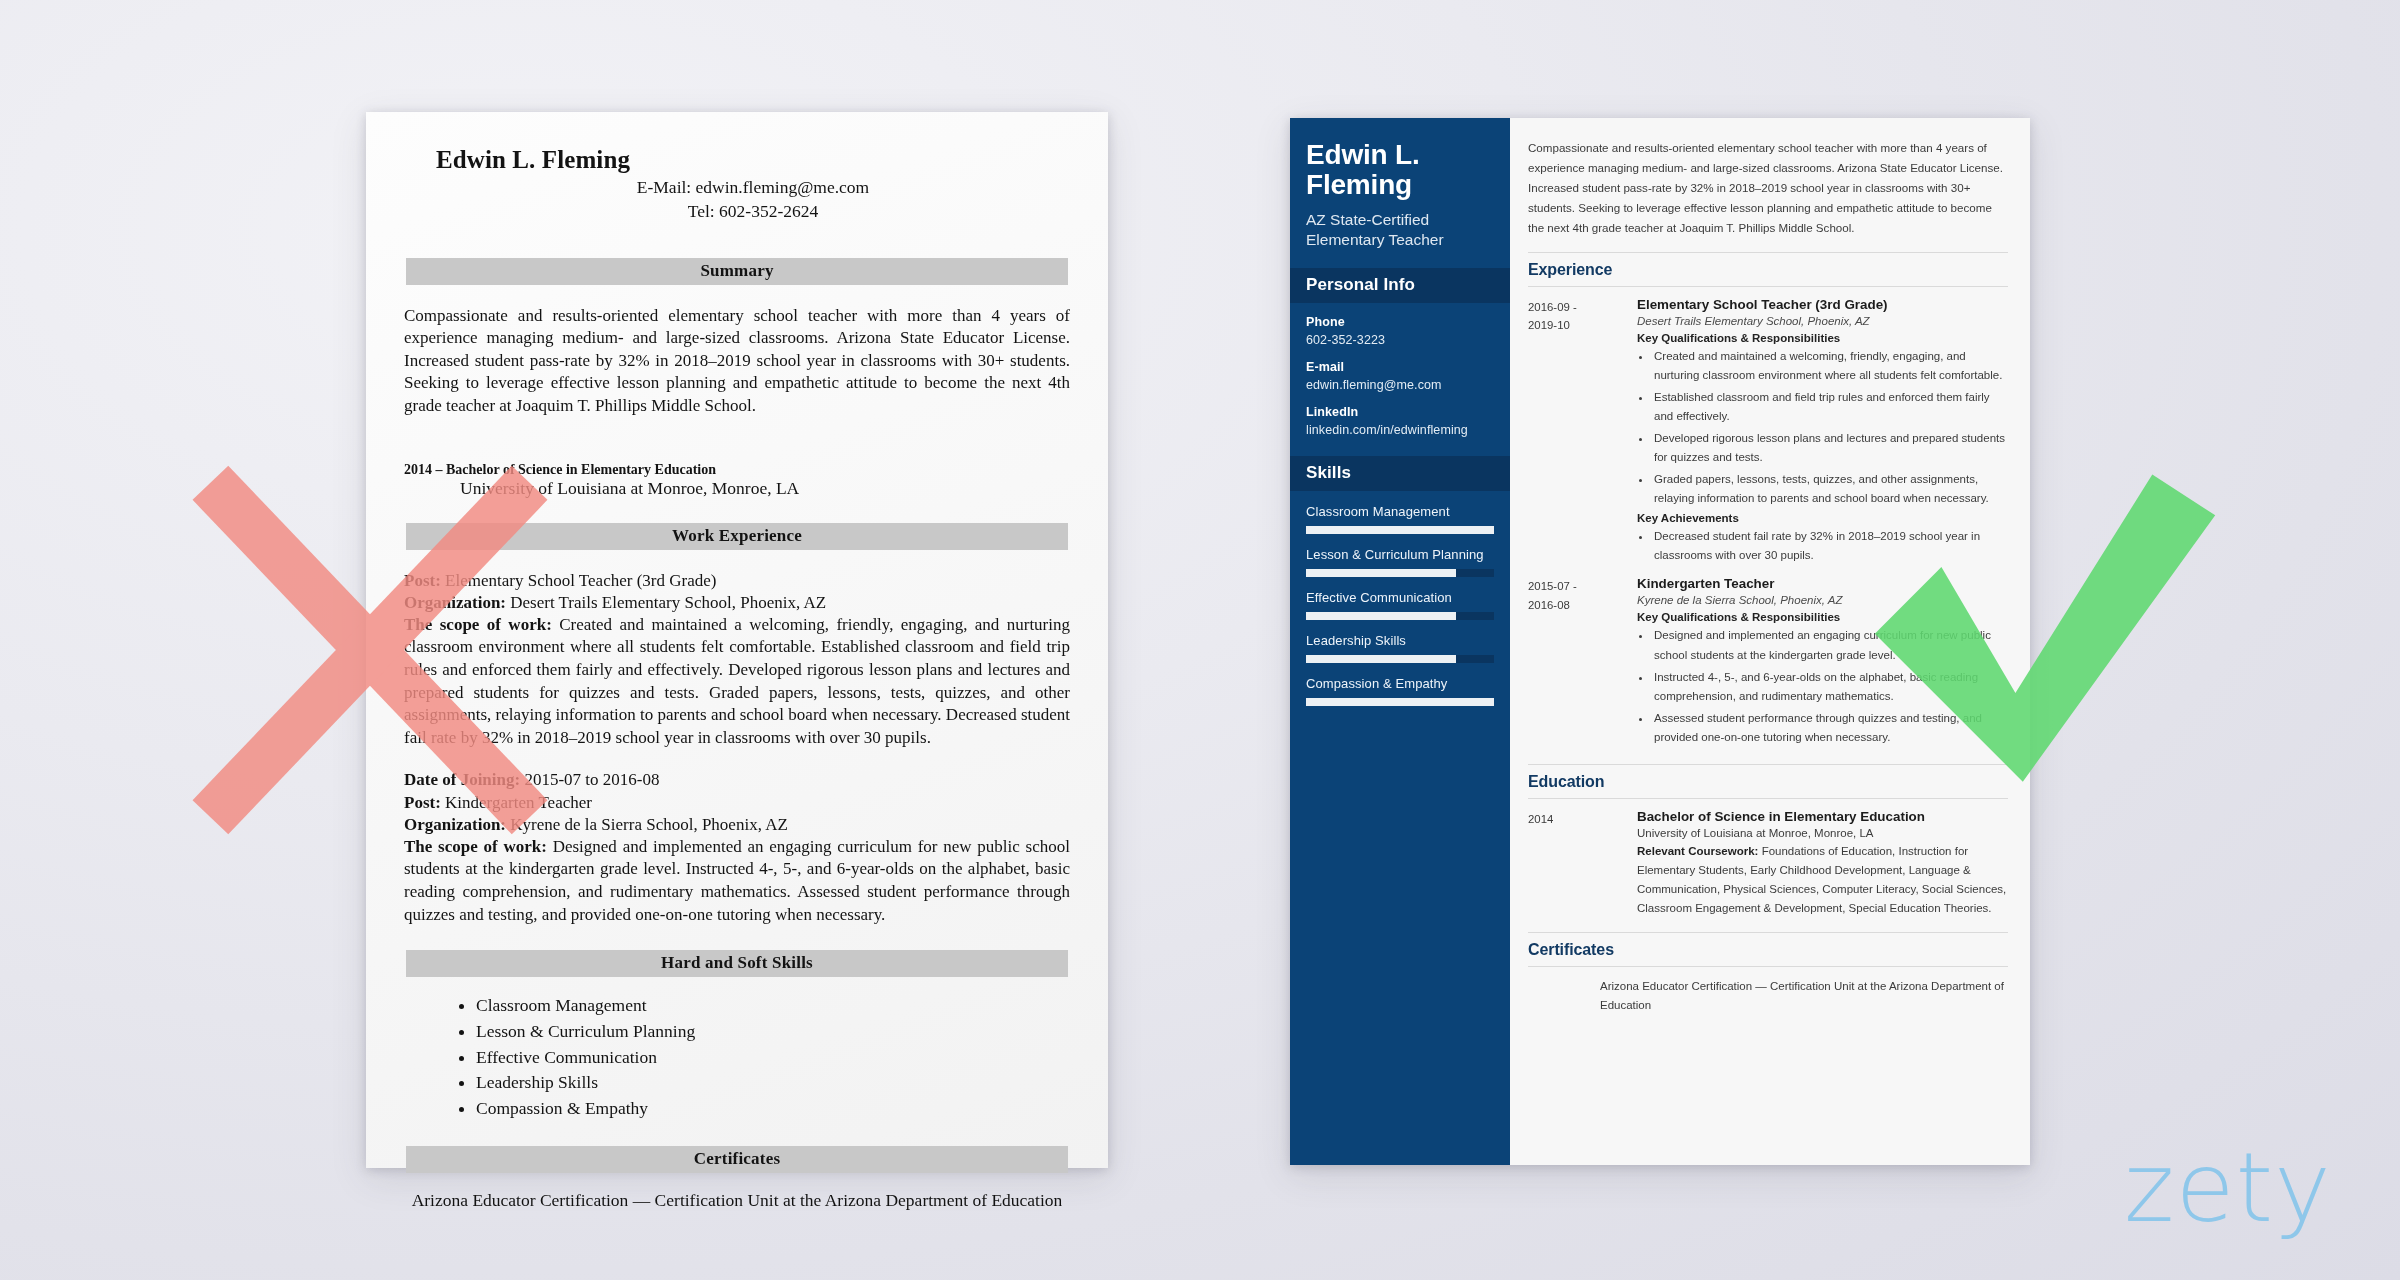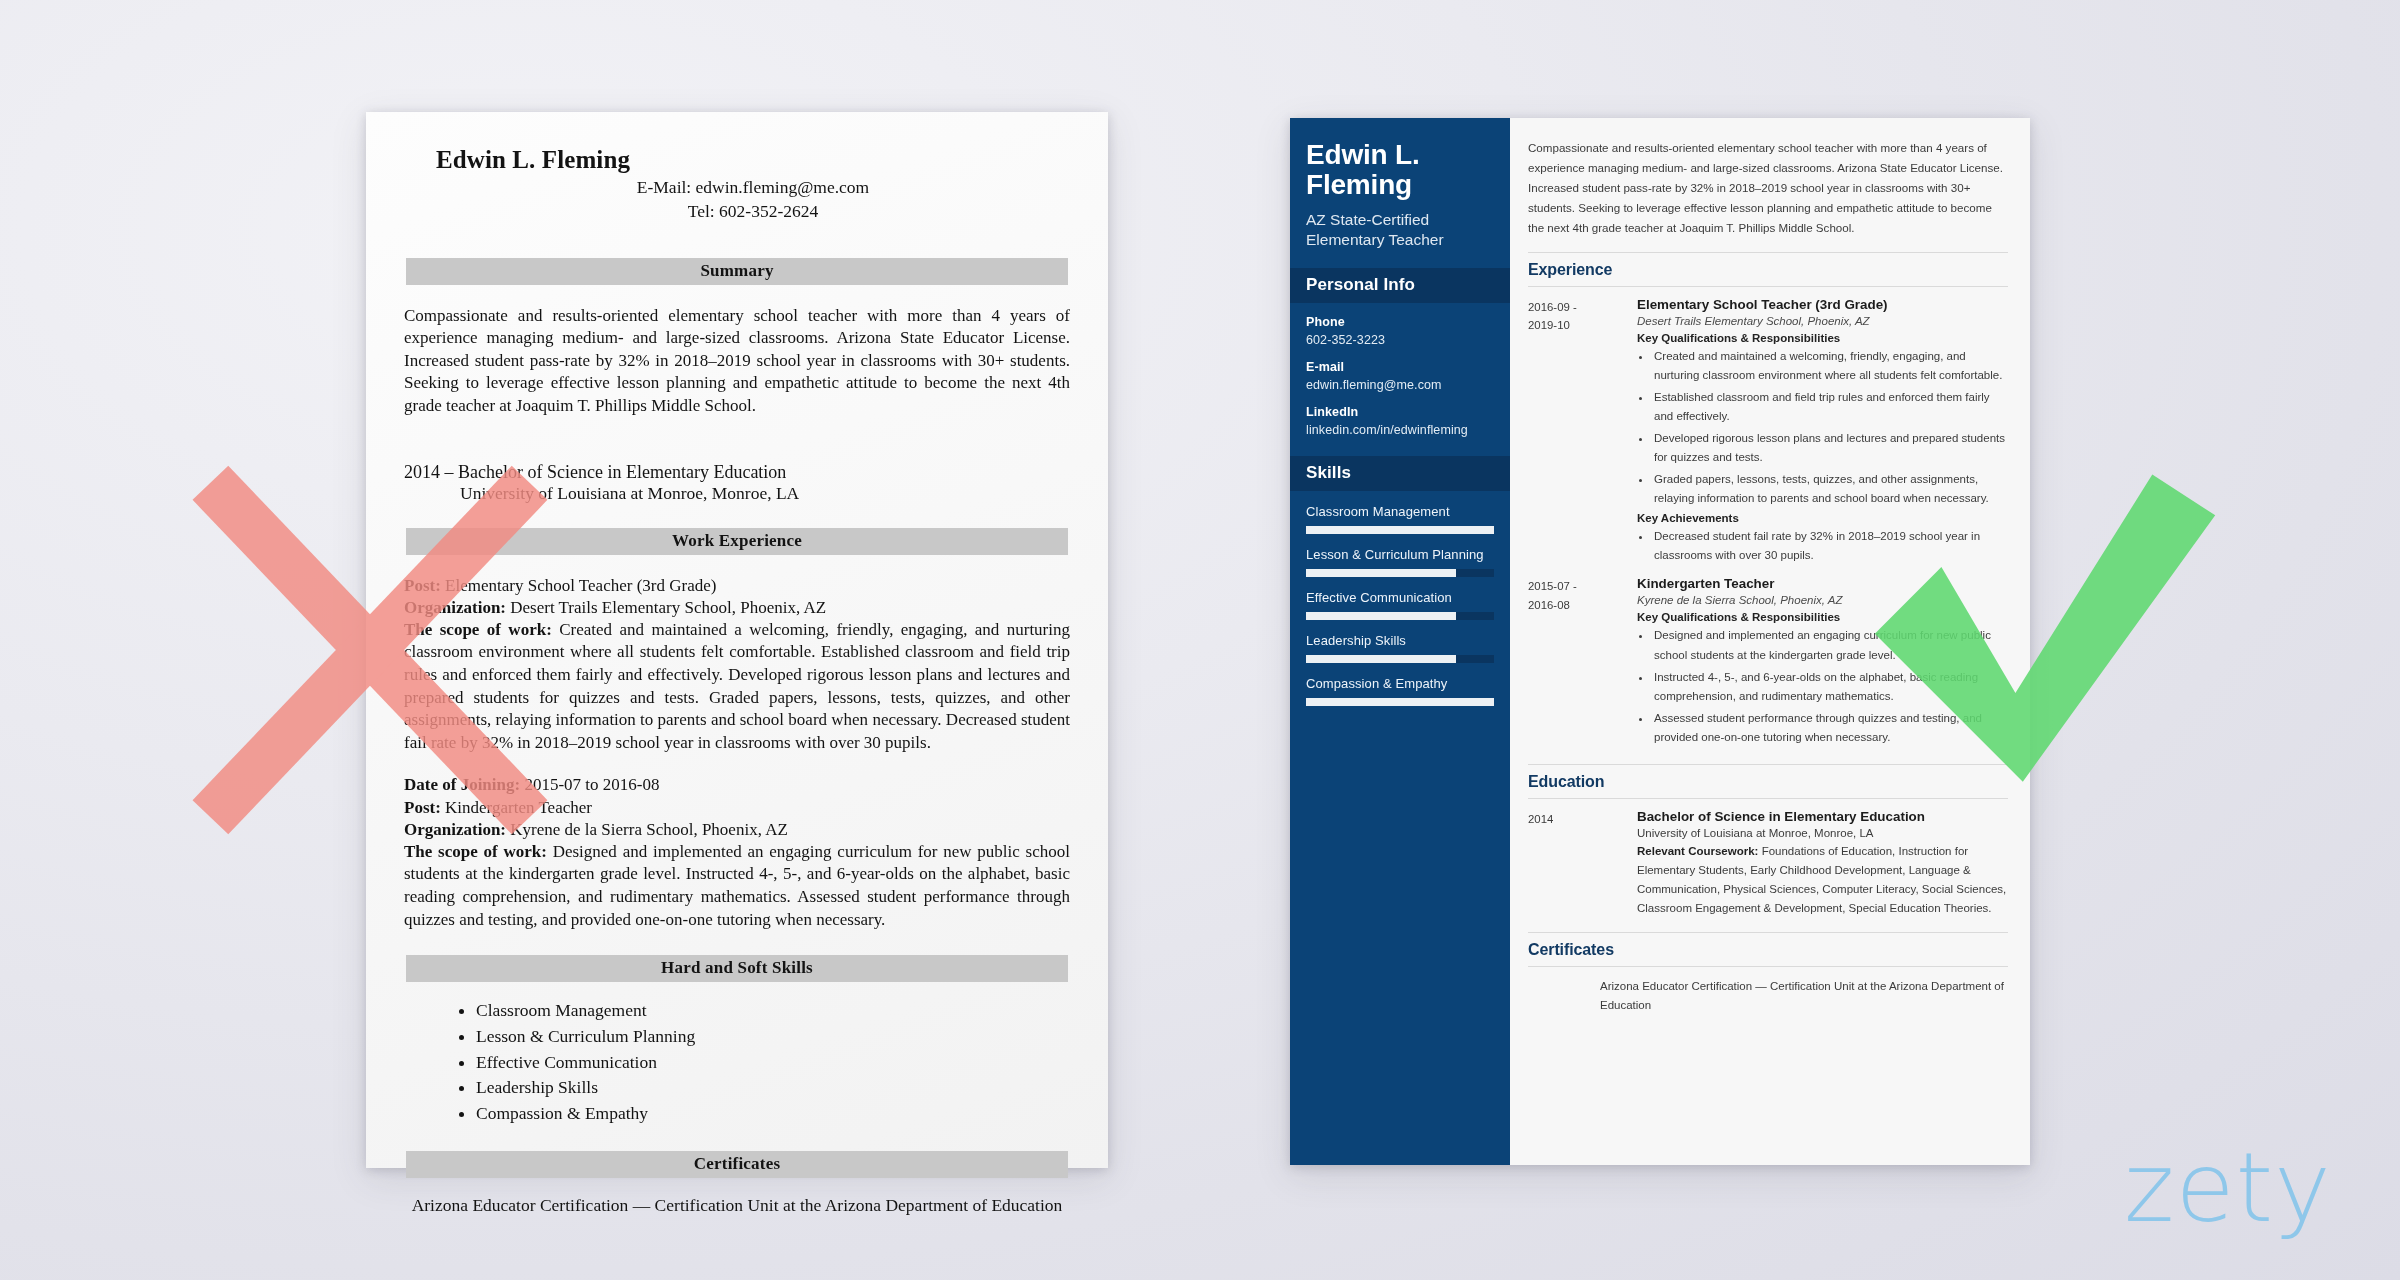--- a/index.html
+++ b/index.html
@@ -56,21 +56,21 @@
     padding: 3px 12px 4px;
     letter-spacing: .2px;
   }
   #bad-resume .bar-wrap { padding: 0 2px; }
   #bad-resume .body {
     font-size: 17px;
     line-height: 1.33;
     text-align: justify;
   }
   #bad-resume .edu-degree {
-    font-size: 18px; font-weight: normal;
+    font-size: 14px; font-weight: bold;
   }
   #bad-resume .edu-school {
     font-size: 17.5px; margin-left: 56px;
   }
   #bad-resume .job-line { font-size: 17px; line-height: 1.3; }
   #bad-resume .job-line b { font-weight: bold; }
   #bad-resume ul.skills {
     margin: 16px 0 0 72px;
     font-size: 17.5px;
     line-height: 1.47;

